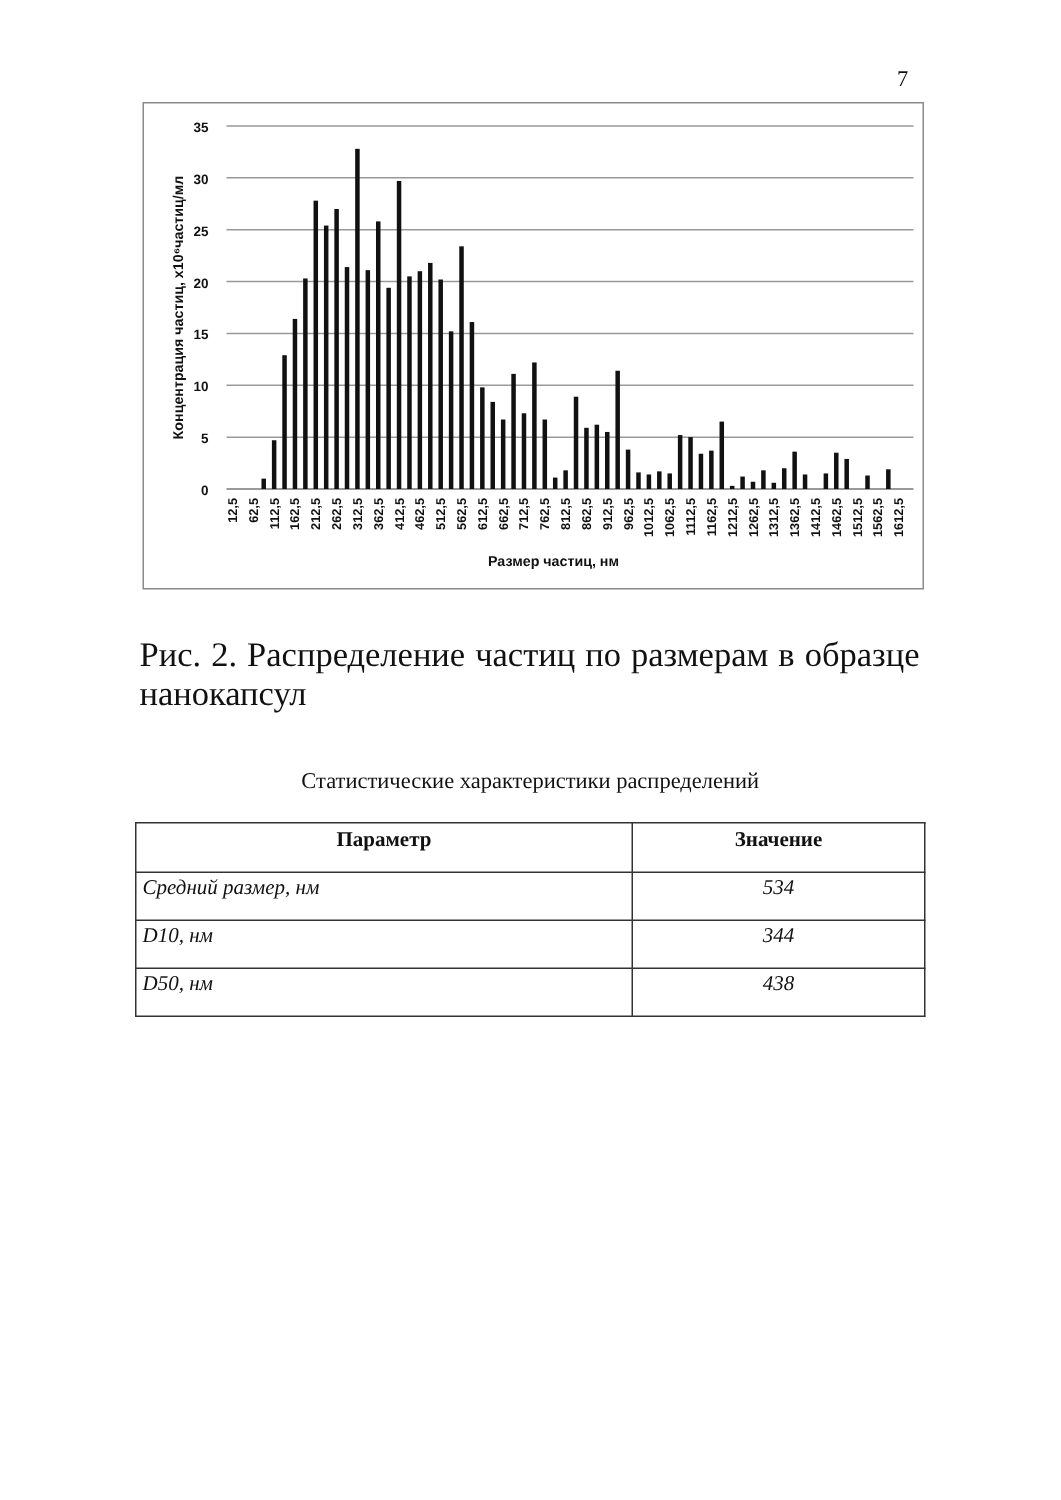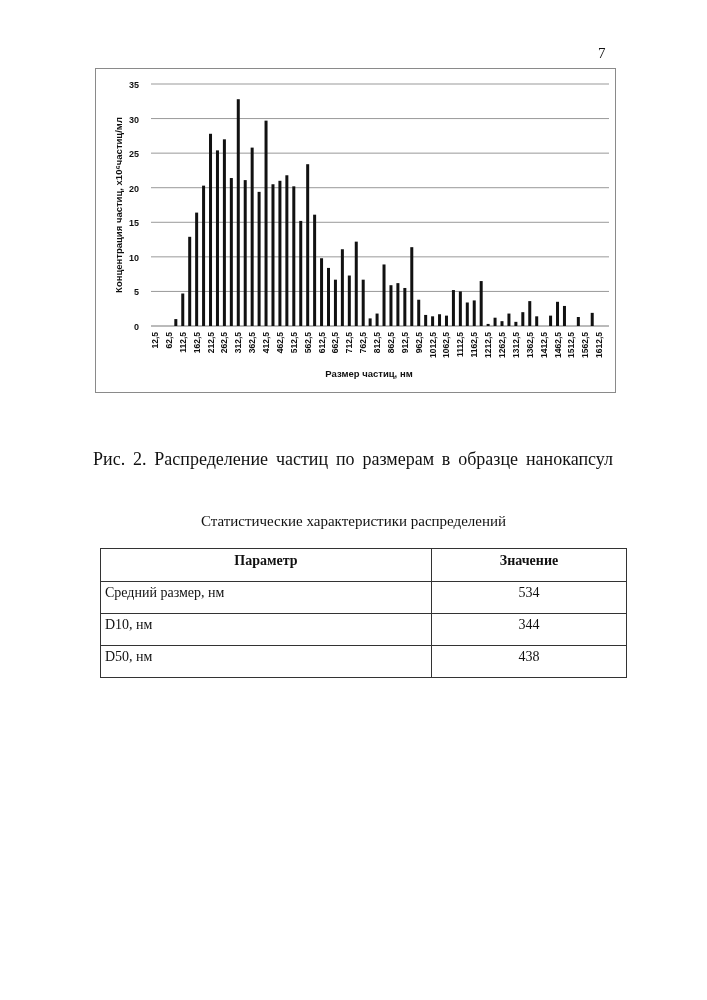--- a/index.html
+++ b/index.html
@@ -1,26 +1,26 @@
 <!DOCTYPE html>
 <html><head>
 <meta charset="utf-8">
 <style>
   html, body { margin: 0; padding: 0; background: #ffffff; }
   body { width: 707px; height: 1000px; position: relative; overflow: hidden; font-family: "Liberation Serif", serif; color: #111; }
   .page-number { position: absolute; left: 598px; top: 45px; font-size: 15px; }
   .chart-frame { position: absolute; left: 95px; top: 68px; width: 521px; height: 325px; border: 1px solid #8a8a8a; box-sizing: border-box; }
   .chart-svg { position: absolute; left: 0; top: 0; }
-  .caption { position: absolute; left: 93px; top: 424px; width: 520px; font-size: 18px; line-height: 26px; text-align: justify; margin-top: 22px; }
+  .caption { position: absolute; left: 93px; top: 424px; width: 520px; font-size: 23px; line-height: 26px; text-align: justify; }
   .caption .line1 { display: block; text-align: justify; text-align-last: justify; }
   .table-title { position: absolute; left: 0; width: 707px; top: 513px; text-align: center; font-size: 15px; }
-  table.stats { position: absolute; left: 100px; top: 548px; width: 527px; border-collapse: collapse; font-size: 14px; }
+  table.stats { position: absolute; left: 90px; top: 548px; width: 527px; border-collapse: collapse; font-size: 14px; }
   table.stats td, table.stats th { border: 1px solid #333; height: 28px; padding: 0 4px; vertical-align: top; }
   table.stats th { font-weight: bold; text-align: center; padding-top: 4px; }
-  table.stats td { padding-top: 3px; }
+  table.stats td { padding-top: 3px; font-style: italic; }
   table.stats td.val { text-align: center; }
   table.stats .c1 { width: 322px; }
   sup { font-size: 9px; }
 </style>
 </head>
 <body>
 
 <div class="page-number">7</div>
 
 <div class="chart-frame">

